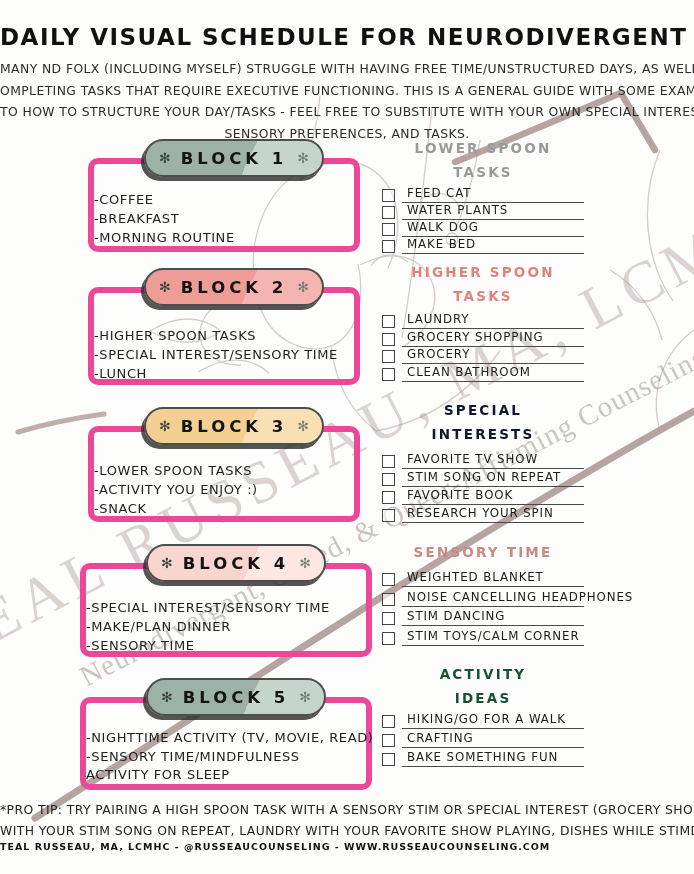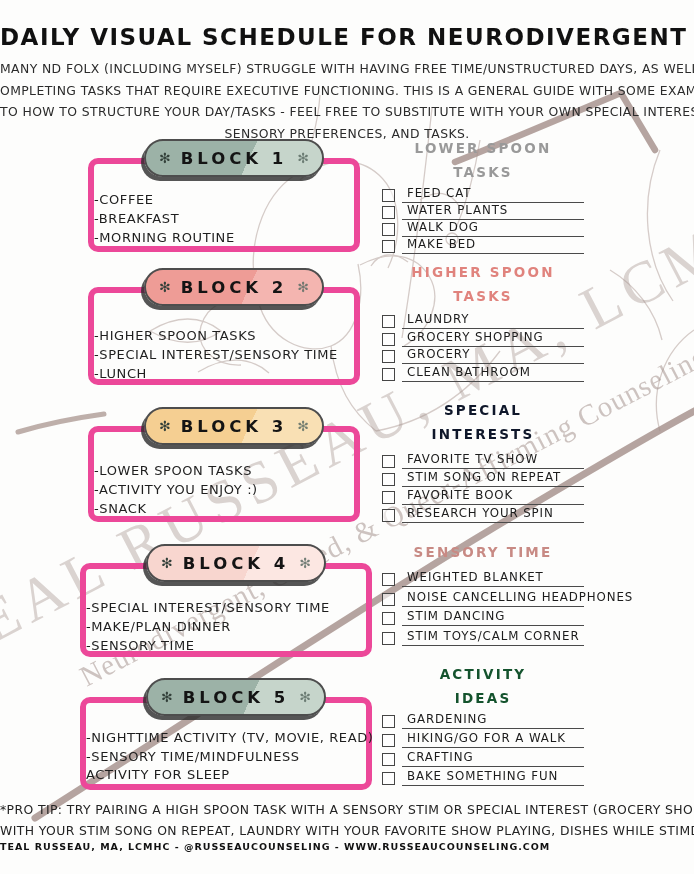--- a/index.html
+++ b/index.html
@@ -279,24 +279,20 @@
     </div>
   </div>
 
   <div class="cl cl5">
     <div class="clh" style="color: #14532d;">
       <div>ACTIVITY</div>
       <div>IDEAS</div>
     </div>
     <div class="row">
       <span class="cb"></span>
-      <span class="cll">GARDENING</span>
-    </div>
-    <div class="row">
-      <span class="cb"></span>
       <span class="cll">HIKING/GO FOR A WALK</span>
     </div>
     <div class="row">
       <span class="cb"></span>
       <span class="cll">CRAFTING</span>
     </div>
     <div class="row">
       <span class="cb"></span>
       <span class="cll">BAKE SOMETHING FUN</span>
     </div>

